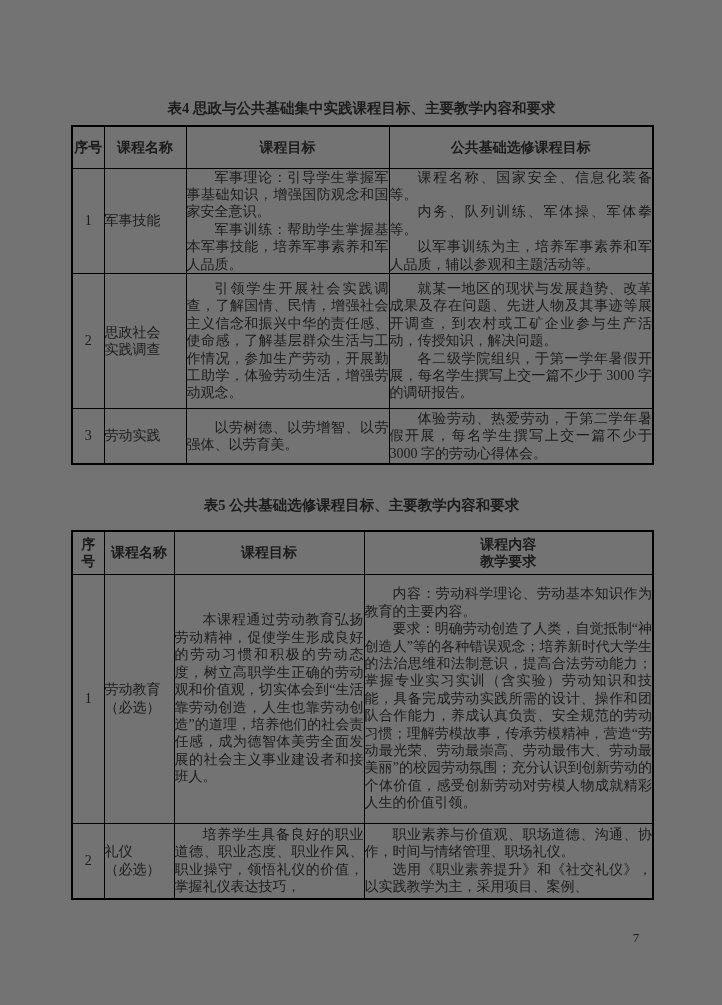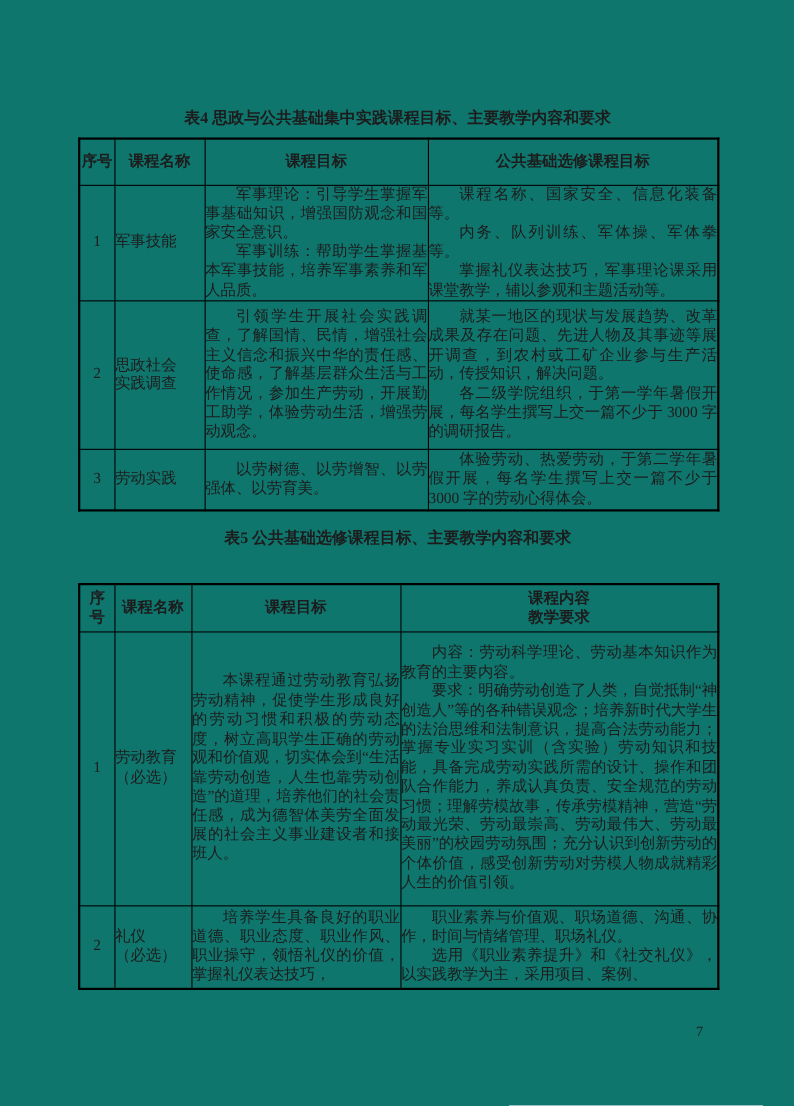--- a/index.html
+++ b/index.html
@@ -1,35 +1,35 @@
 <!DOCTYPE html>
 <html><head>
 <meta charset="utf-8">
 <style>
   html, body { margin: 0; padding: 0; background: #ffffff; }
   .page {
     position: relative;
     width: 722px;
     height: 1005px;
-    background: #0f766e;
+    background: #737373;
     font-family: "Liberation Serif", "DejaVu Serif", serif;
     color: #1c1c1c;
     overflow: hidden;
   }
   .tbl-title {
     position: absolute;
     left: 71px;
     width: 581px;
     text-align: center;
     font-weight: bold;
     font-size: 14.5px;
     line-height: 18px;
   }
   #t4-title { top: 99px; }
-  #t5-title { top: 481px; }
+  #t5-title { top: 496px; }
 
   table.doc {
     position: absolute;
     left: 71px;
     width: 581px;
     border-collapse: collapse;
     table-layout: fixed;
     border: 2px solid #000;
   }
   #t4 { top: 125px; border-radius: 11px; }
@@ -97,21 +97,21 @@
       <td class="c-name">
         <div>军事技能</div>
       </td>
       <td class="c-goal">
         <p>军事理论：引导学生掌握军事基础知识，增强国防观念和国家安全意识。</p>
         <p>军事训练：帮助学生掌握基本军事技能，培养军事素养和军人品质。</p>
       </td>
       <td class="c-content">
         <p>课程名称、国家安全、信息化装备等。</p>
         <p>内务、队列训练、军体操、军体拳等。</p>
-        <p>掌握礼仪表达技巧，军事理论课采用课堂教学，辅以参观和主题活动等。</p>
+        <p>以军事训练为主，培养军事素养和军人品质，辅以参观和主题活动等。</p>
       </td>
     </tr>
     <tr style="height:135px">
       <td class="c-no">2</td>
       <td class="c-name">
         <div>思政社会</div>
         <div>实践调查</div>
       </td>
       <td class="c-goal">
         <p>引领学生开展社会实践调查，了解国情、民情，增强社会主义信念和振兴中华的责任感、使命感，了解基层群众生活与工作情况，参加生产劳动，开展勤工助学，体验劳动生活，增强劳动观念。</p>

